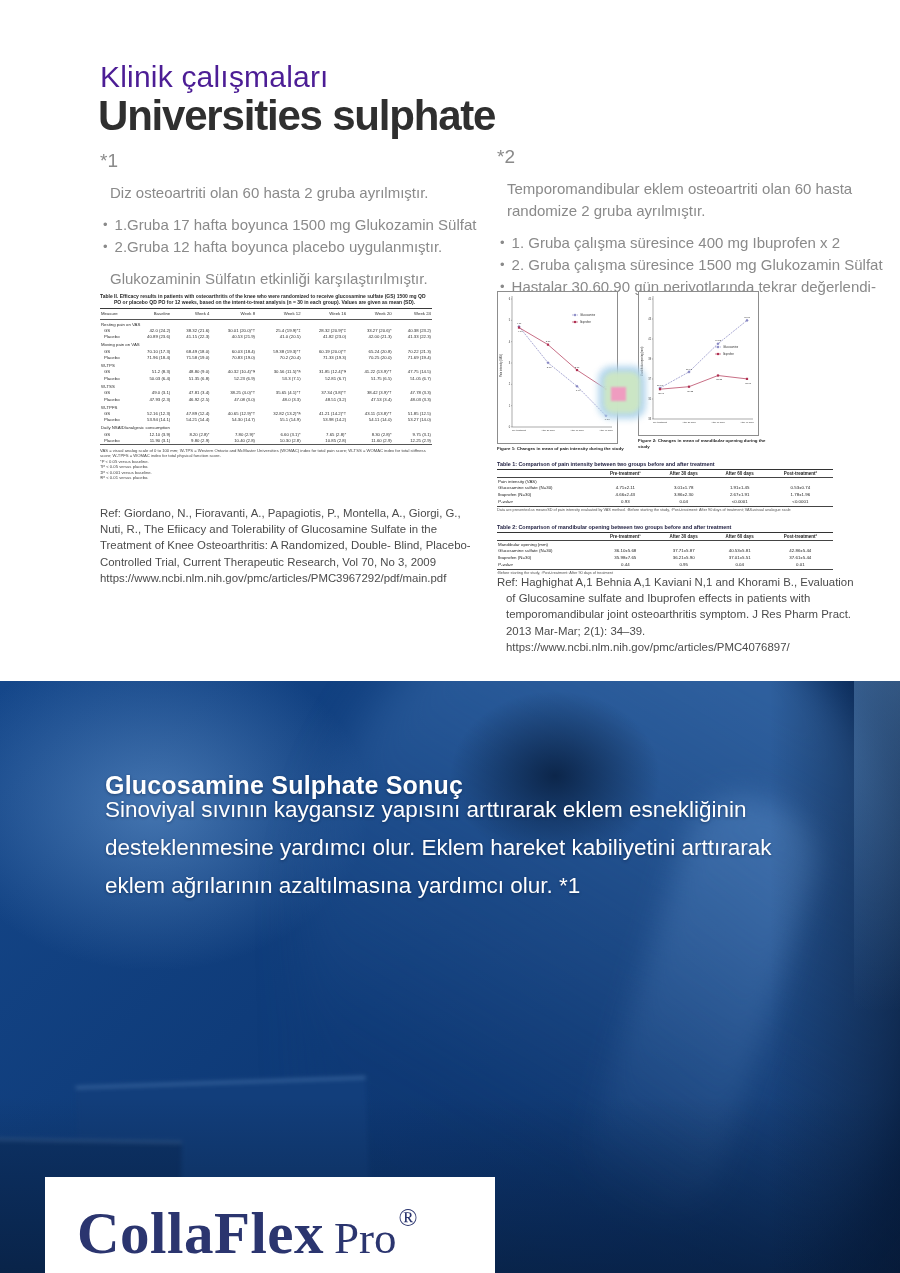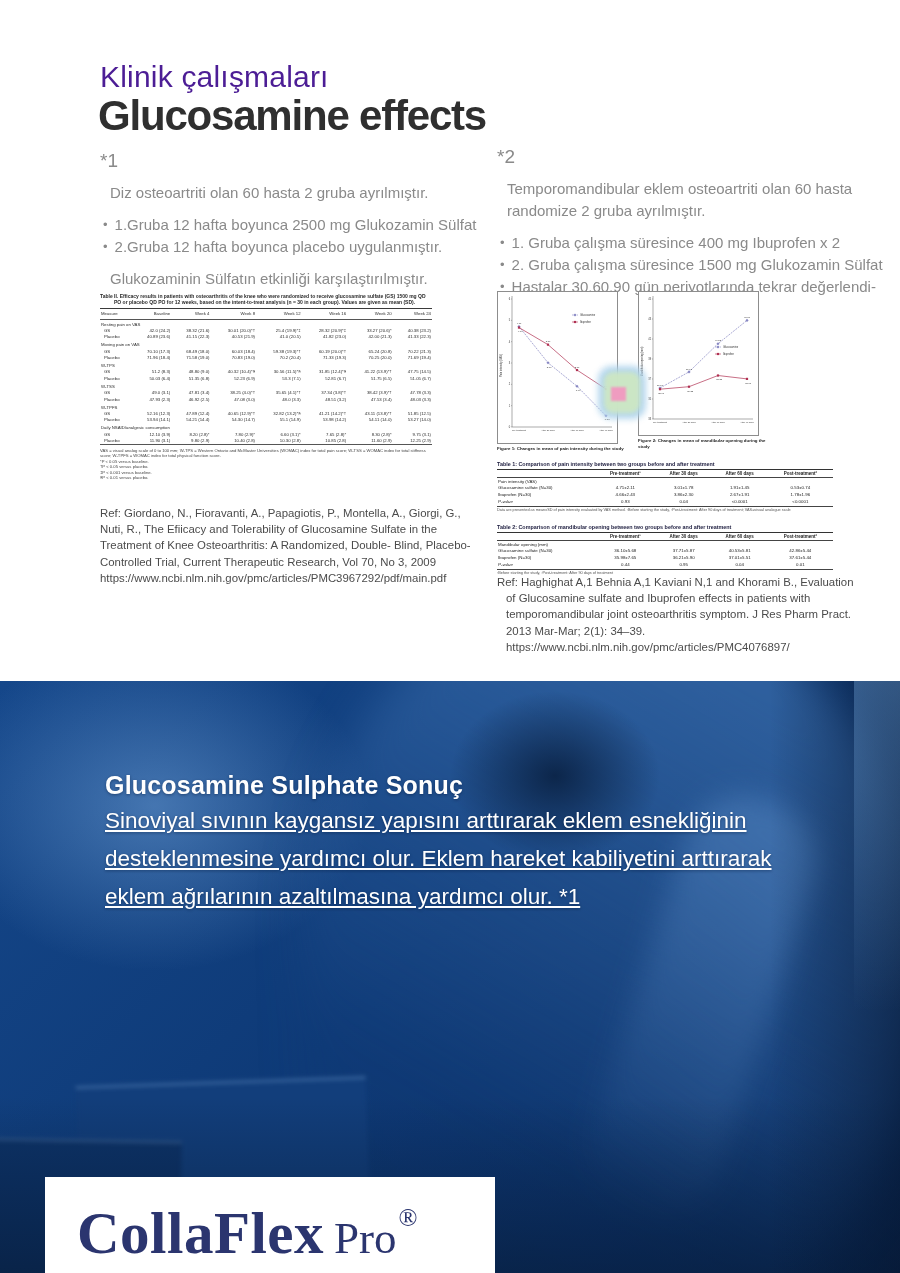--- a/index.html
+++ b/index.html
@@ -73,45 +73,45 @@
   .hs3{left:450px;top:10px;width:210px;height:170px;background:radial-gradient(closest-side,rgba(8,30,62,.85),rgba(8,30,62,0));}
   .hs8{left:635px;top:110px;width:135px;height:430px;background:linear-gradient(200deg,rgba(90,140,200,.5),rgba(20,60,120,0));border-radius:60px;transform:rotate(18deg);filter:blur(14px);}
   .hs6{left:80px;top:400px;width:290px;height:250px;background:#123e7b;border-top:3px solid rgba(140,180,225,.3);transform:rotate(-2deg);filter:blur(2px);}
   .hs7{left:-45px;top:458px;width:225px;height:210px;background:#0d3368;border-top:3px solid rgba(140,180,225,.25);transform:rotate(1deg);filter:blur(2px);}
   .hs4{left:0;bottom:-30px;width:100%;height:250px;background:linear-gradient(rgba(6,25,52,0),rgba(6,25,52,.85));}
   .hs5{right:-30px;top:0;width:160px;height:100%;background:linear-gradient(90deg,rgba(6,22,48,0),rgba(6,22,48,.72));}
   .hs9{right:0;top:0;width:46px;height:330px;background:linear-gradient(180deg,rgba(120,170,220,.38),rgba(120,170,220,0));}
 
   .hero-heading{position:absolute;left:105px;top:90px;z-index:3;color:#fff;font-size:25px;font-weight:bold;letter-spacing:0.2px;text-shadow:0 1px 3px rgba(0,20,50,.45);}
   .hero p{position:absolute;left:105px;z-index:3;margin:0;color:#fff;font-size:22.5px;font-weight:400;line-height:38px;text-shadow:0 1px 3px rgba(0,20,50,.45);}
-  .hp1{top:121px;width:710px;text-decoration:underline;}
+  .hp1{top:110px;width:710px;}
   .hp2{top:245px;width:740px;}
   .hp3{top:335px;width:690px;}
 
   
   .logo-box{position:absolute;left:45px;top:496px;z-index:4;width:450px;height:115px;background:#ffffff;line-height:112px;padding-left:32px;box-sizing:border-box;white-space:nowrap;}
   .logo-main{font-family:"Liberation Serif",serif;font-size:59px;font-weight:600;color:#2b356f;letter-spacing:0.5px;}
   .logo-pro{font-family:"Liberation Serif",serif;font-size:45px;font-weight:500;color:#2b356f;margin-left:10px;}
   .logo-reg{font-family:"Liberation Serif",serif;font-size:25px;color:#2b356f;position:relative;top:-27px;margin-left:2px;}
 </style>
 </head>
 <body>
 
 <div class="page">
 
   <div class="eyebrow">Klinik çalışmaları</div>
-  <div class="main-title">Glucosamine effects</div>
+  <div class="main-title">Universities sulphate</div>
 
   <section class="col col1">
     <div class="marker">*1</div>
     <p class="body-text">Diz osteoartriti olan 60 hasta 2 gruba ayrılmıştır.</p>
     <div class="bullets">
         <div class="bullet">
           <span class="dot">•</span>
-          <span>1.Gruba 12 hafta boyunca 2500 mg Glukozamin Sülfat</span>
+          <span>1.Gruba 17 hafta boyunca 1500 mg Glukozamin Sülfat</span>
         </div>
         <div class="bullet">
           <span class="dot">•</span>
           <span>2.Gruba 12 hafta boyunca placebo uygulanmıştır.</span>
         </div>
       </div>
     <p class="body-text">Glukozaminin Sülfatın etkinliği karşılaştırılmıştır.</p>
   </section>
 
   <section class="col col2">

